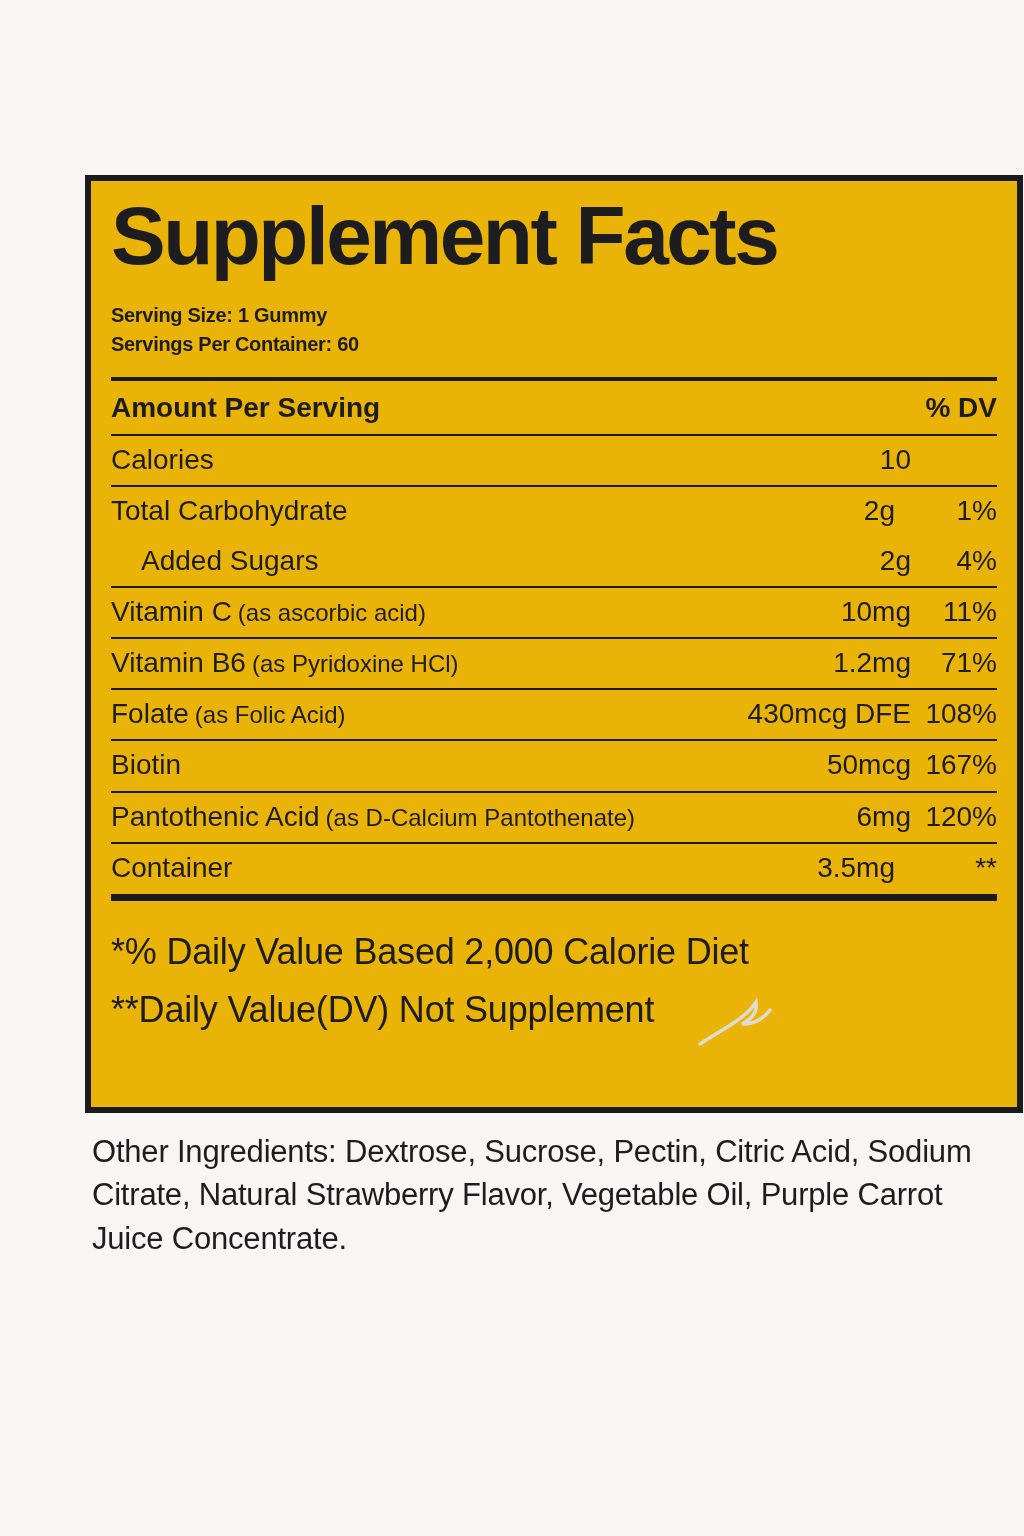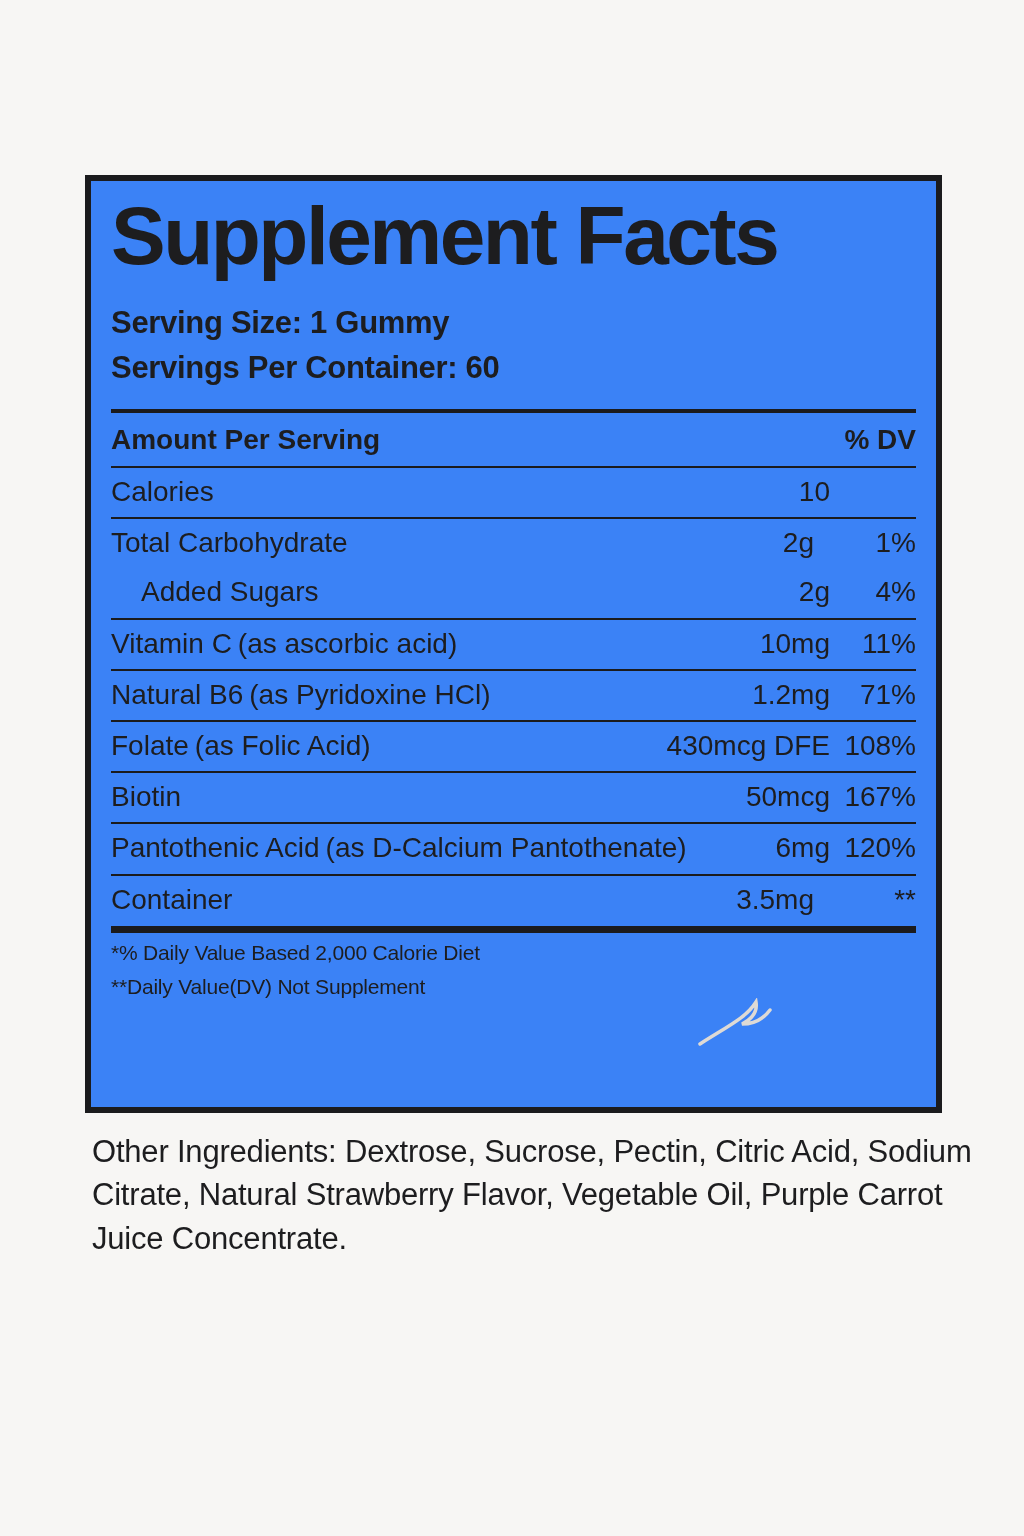--- a/index.html
+++ b/index.html
@@ -8,36 +8,36 @@
     background:#f7f6f4;
     font-family:"Liberation Sans",sans-serif;
     color:#1d1d1f;
     position:relative;
     overflow:hidden;
     -webkit-font-smoothing:antialiased;
   }
   .panel{
     position:absolute;
     left:85px;top:175px;
-    width:857px;height:938px;
+    width:938px;height:938px;
     box-sizing:border-box;
     border:6px solid #1b1b1d;
-    background:#3b82f6;
+    background:#eab308;
     padding:10px 20px 0 20px;
   }
   .panel-title{
     font-size:82px;
     font-weight:bold;
     letter-spacing:-2.5px;
     line-height:1.0;
     margin:4px 0 24px 0;
     white-space:nowrap;
   }
   .serving-line{
-    font-size:31px;
+    font-size:20px;
     font-weight:bold;
     letter-spacing:-0.3px;
     line-height:1.45;
   }
   .rule-medium{
     border-top:4px solid #1b1b1d;
     margin-top:18px;
   }
   .row{
     display:flex;
@@ -45,32 +45,32 @@
     padding:8px 0 9px 0;
     border-bottom:2px solid #1b1b1d;
     font-size:28px;
     line-height:1.15;
   }
   .row.header-row{
     font-weight:bold;
     padding:11px 0 10px 0;
   }
   .row .name{flex:1;white-space:nowrap;}
-  .row .detail{font-size:28px;margin-left:6px;}
+  .row .detail{font-size:24px;margin-left:6px;}
   .row .amount{margin-left:auto;text-align:right;white-space:nowrap;}
   .row .dv{width:86px;text-align:right;white-space:nowrap;}
   .row.no-line{border-bottom:none;gap:16px;}
   .row.indent .name{padding-left:30px;}
   .rule-thick{
     border-top:7px solid #1b1b1d;
     margin-top:1px;
   }
   .footnotes{
-    padding:3px 0 0 0;
-    font-size:21px;
+    padding:22px 0 0 0;
+    font-size:36px;
     line-height:1.62;
     letter-spacing:-0.2px;
   }
   .curl-artifact{
     position:absolute;
     left:698px;top:998px;
     width:90px;height:48px;
     pointer-events:none;
   }
   .other-ingredients{
@@ -120,21 +120,21 @@
   </div>
 
   <div class="row">
     <span class="name"><span>Vitamin C</span><span class="detail">(as ascorbic acid)</span></span>
     <span class="amount">10mg</span>
     <span class="dv">11%</span>
   </div>
 
 
   <div class="row">
-    <span class="name"><span>Natural B6</span><span class="detail">(as Pyridoxine HCl)</span></span>
+    <span class="name"><span>Vitamin B6</span><span class="detail">(as Pyridoxine HCl)</span></span>
     <span class="amount">1.2mg</span>
     <span class="dv">71%</span>
   </div>
 
   <div class="row">
     <span class="name"><span>Folate</span><span class="detail">(as Folic Acid)</span></span>
     <span class="amount">430mcg DFE</span>
     <span class="dv">108%</span>
   </div>
 

